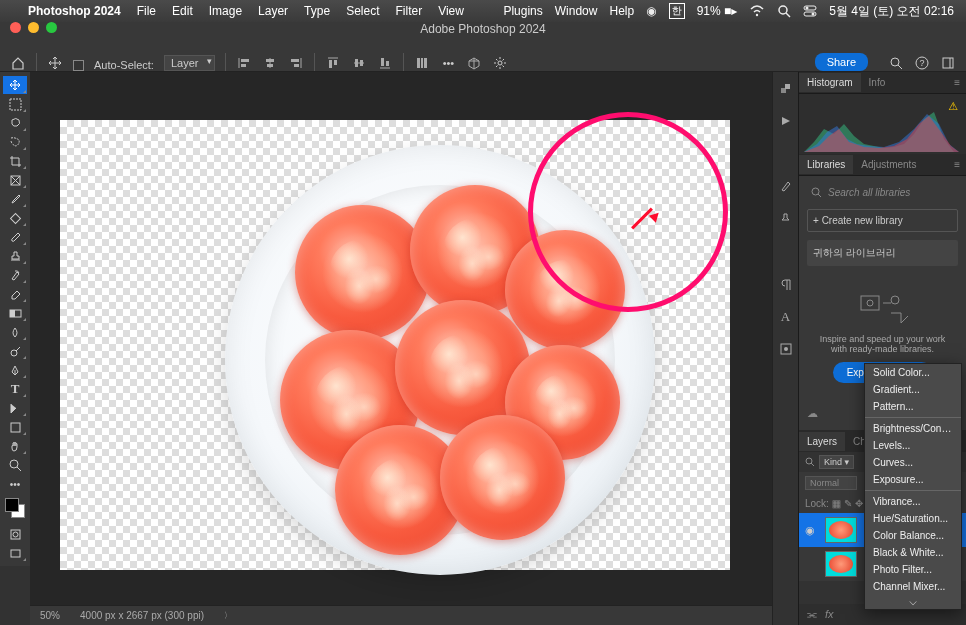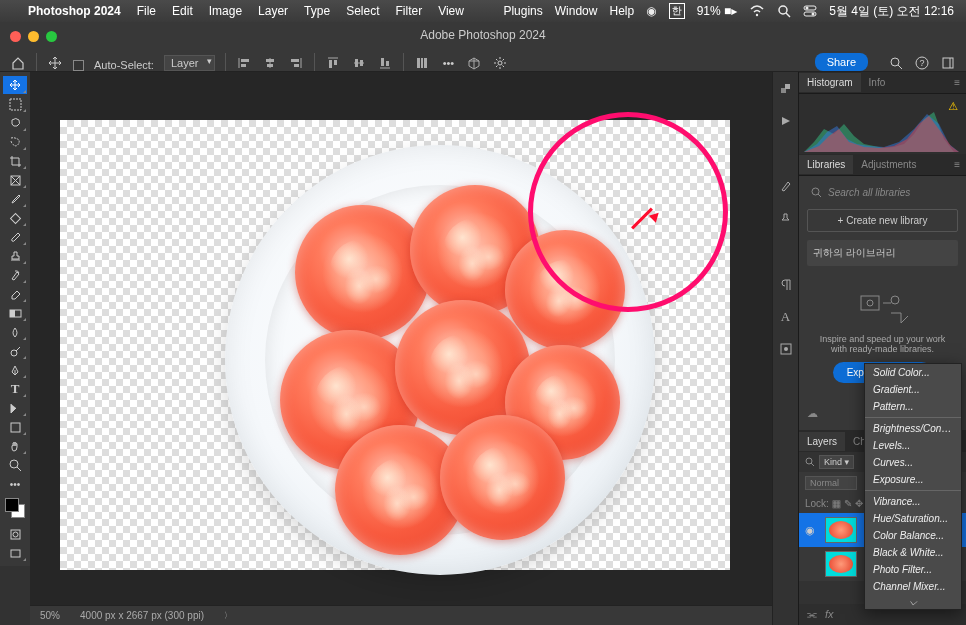--- a/index.html
+++ b/index.html
@@ -7,21 +7,21 @@
 
 
 .mac-menubar { height: 22px; background: linear-gradient(180deg,#4a4a4a,#3a3a3a); display: flex; align-items: center; padding: 0 12px; color: #fff; font-size: 12px; gap: 16px; }
 .mac-menubar .left { display: flex; gap: 16px; align-items: center; }
 .mac-menubar .right { margin-left: auto; display: flex; gap: 12px; align-items: center; }
 .apple { font-size: 14px; }
 .bold { font-weight: 600; }
 .statusicon { font-size: 12px; opacity: .9; }
 
 
-.titlebar { height: 20px; background: #383838; display: flex; align-items: flex-end; position: relative; }
+.titlebar { height: 20px; background: #383838; display: flex; align-items: flex-start; position: relative; }
 .traffic { display: flex; gap: 7px; padding-left: 10px; }
 .dot { width: 11px; height: 11px; border-radius: 50%; }
 .red { background: #ff5f57; } .yellow { background: #febc2e; } .green { background: #28c840; }
 .titlebar .title { position: absolute; left: 0; right: 0; text-align: center; color: #ccc; font-size: 12px; pointer-events: none; }
 
 
 .optbar { height: 30px; background: #383838; border-bottom: 1px solid #222; display: flex; align-items: flex-end; padding: 0 10px; gap: 10px; }
 .optbar .ico { width: 16px; height: 16px; display: inline-flex; align-items: center; justify-content: center; color: #ccc; }
 .chk { width: 11px; height: 11px; border: 1px solid #888; background: #333; }
 .dropdown { background: #444; border: 1px solid #555; padding: 1px 16px 1px 6px; color: #ccc; position: relative; font-size: 11px; }
@@ -67,36 +67,36 @@
 
 
 .panels { position: absolute; right: 0; top: 72px; width: 168px; bottom: 0; background: #323232; border-left: 1px solid #1a1a1a; display: flex; flex-direction: column; }
 .panel-tabs { height: 22px; background: #2a2a2a; display: flex; align-items: center; font-size: 10px; border-bottom: 1px solid #1a1a1a; }
 .ptab { padding: 4px 8px; color: #888; }
 .ptab.act { background: #383838; color: #ddd; }
 .histogram { height: 60px; background: #2e2e2e; position: relative; overflow: hidden; }
 .histo-warn { position: absolute; right: 8px; top: 6px; color: #ffcc00; font-size: 11px; }
 .lib-body { flex: 0 0 auto; background: #383838; padding: 8px; display: flex; flex-direction: column; gap: 8px; }
 .searchbox { display: flex; align-items: center; gap: 6px; color: #888; font-size: 10px; font-style: italic; padding: 3px 4px; }
-.createlib { border: 1px solid #555; padding: 5px; text-align: center; font-size: 10px; color: #ccc; border-radius: 2px; }
+.createlib { border: 1px solid #555; padding: 5px; font-size: 10px; color: #ccc; border-radius: 2px; }
 .libitem { background: #444; padding: 6px; font-size: 10px; border-radius: 2px; }
 .lib-promo { text-align: center; padding: 14px 8px; font-size: 9px; color: #aaa; }
 .explore-btn { background: #0d6dd6; color: #fff; border: none; padding: 5px 14px; border-radius: 12px; font-size: 10px; margin-top: 8px; }
 .layer-header { height: 22px; background: #2a2a2a; display: flex; align-items: center; font-size: 10px; }
 .layer-controls { padding: 4px 6px; background: #383838; font-size: 10px; color: #888; }
 .layer-row { display: flex; align-items: center; gap: 6px; padding: 4px 6px; background: #383838; }
 .layer-row.sel { background: #1473e6; }
 .eye { width: 14px; color: #ccc; }
 .thumb { width: 32px; height: 26px; background: #0dd; border: 1px solid #666; position: relative; overflow: hidden; }
 .thumb::after { content: ''; position: absolute; inset: 3px; border-radius: 50%; background: radial-gradient(circle,#ff9a7a,#e8412a); }
 .kind-row { display: flex; align-items: center; gap: 4px; padding: 3px 6px; }
 .kind-sel { background: #444; border: 1px solid #555; padding: 1px 4px; font-size: 9px; flex: 0 0 auto; }
 
 
-.ctxmenu { position: absolute; right: 4px; bottom: 15px; width: 98px; background: #4a4a4a; border: 1px solid #222; box-shadow: 0 4px 16px rgba(0,0,0,.5); font-size: 10px; z-index: 100; font-style: italic; }
+.ctxmenu { position: absolute; right: 4px; bottom: 15px; width: 98px; background: #4a4a4a; border: 1px solid #222; box-shadow: 0 4px 16px rgba(0,0,0,.5); font-size: 10px; z-index: 100; }
 .ctxitem { padding: 3px 8px; color: #eee; cursor: pointer; white-space: nowrap; overflow: hidden; text-overflow: ellipsis; }
 .ctxsep { height: 1px; background: #666; margin: 2px 0; }
 .ctxmore { text-align: center; padding: 1px; color: #ccc; }
 
 svg { display: block; }
 </style>
 </head>
 <body>
 
 <div class="mac-menubar">
@@ -132,21 +132,21 @@
         </svg>
     </span>
     <span class="statusicon">
       <svg width="14" height="12" viewBox="0 0 14 12">
           <rect x="1" y="1" width="12" height="4" rx="2" stroke="#fff" fill="none"></rect>
           <circle cx="4" cy="3" r="1.5" fill="#fff"></circle>
           <rect x="1" y="7" width="12" height="4" rx="2" stroke="#fff" fill="none"></rect>
           <circle cx="10" cy="9" r="1.5" fill="#fff"></circle>
         </svg>
     </span>
-    <span>5월 4일 (토) 오전 12:16</span>
+    <span>5월 4일 (토) 오전 02:16</span>
   </div>
 </div>
 
 <div class="titlebar">
   <div class="traffic">
     <div class="dot red"></div>
     <div class="dot yellow"></div>
     <div class="dot green"></div>
   </div>
   <div class="title">Adobe Photoshop 2024</div>

